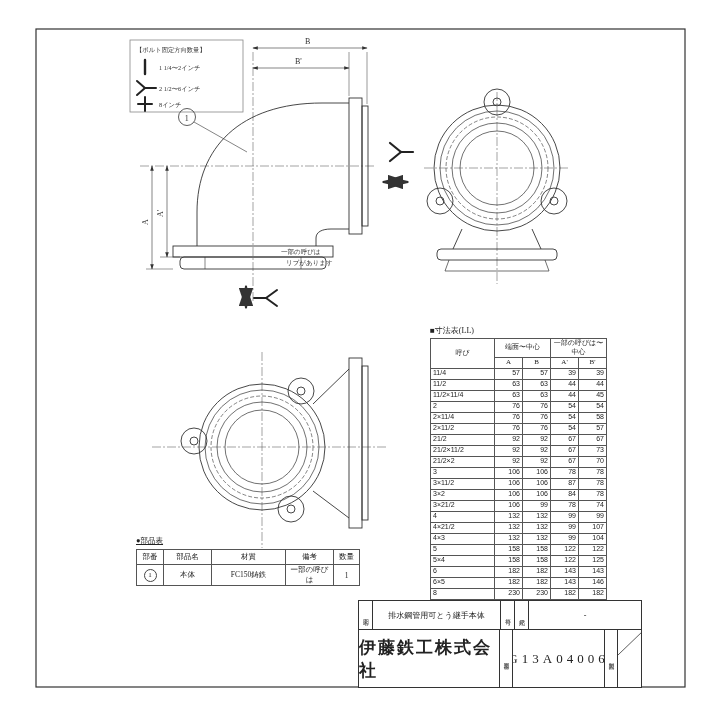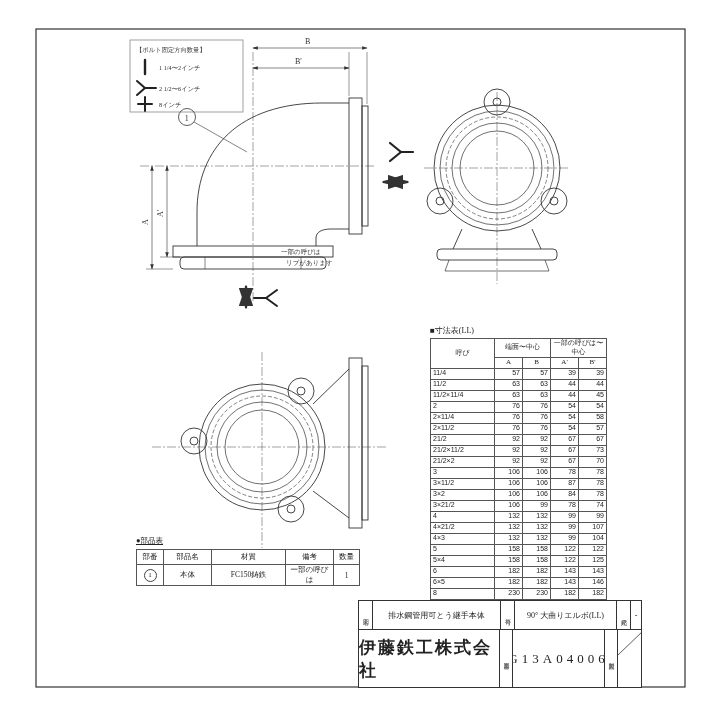--- a/index.html
+++ b/index.html
@@ -379,21 +379,20 @@
       </tr>
     </tbody>
   </table>
 </div>
 
 <div class="abs" id="title-block">
   <div class="tb-row" id="tb-row1">
     <div class="tb-cell vlab" style="width:13px">図名</div>
     <div class="tb-cell tb-text" style="width:127px">排水鋼管用可とう継手本体</div>
     <div class="tb-cell vlab" style="width:13px">符号</div>
-    <div class="tb-cell tb-text" style="width:101px">90° 大曲りエルボ(LL)</div>
     <div class="tb-cell vlab" style="width:13px">縮尺</div>
     <div class="tb-cell tb-text" style="flex:1">-</div>
   </div>
   <div class="tb-row" id="tb-row3">
     <div class="tb-cell" style="width:140px" id="tb-company">伊藤鉄工株式会社</div>
     <div class="tb-cell vlab" style="width:12px">図番</div>
     <div class="tb-cell" style="width:91px" id="tb-dwgno">G13A04006</div>
     <div class="tb-cell vlab" style="width:12px">製図</div>
     <div class="tb-cell diagbox" style="flex:1">
       <svg width="26" height="25" viewBox="0 0 26 25">

